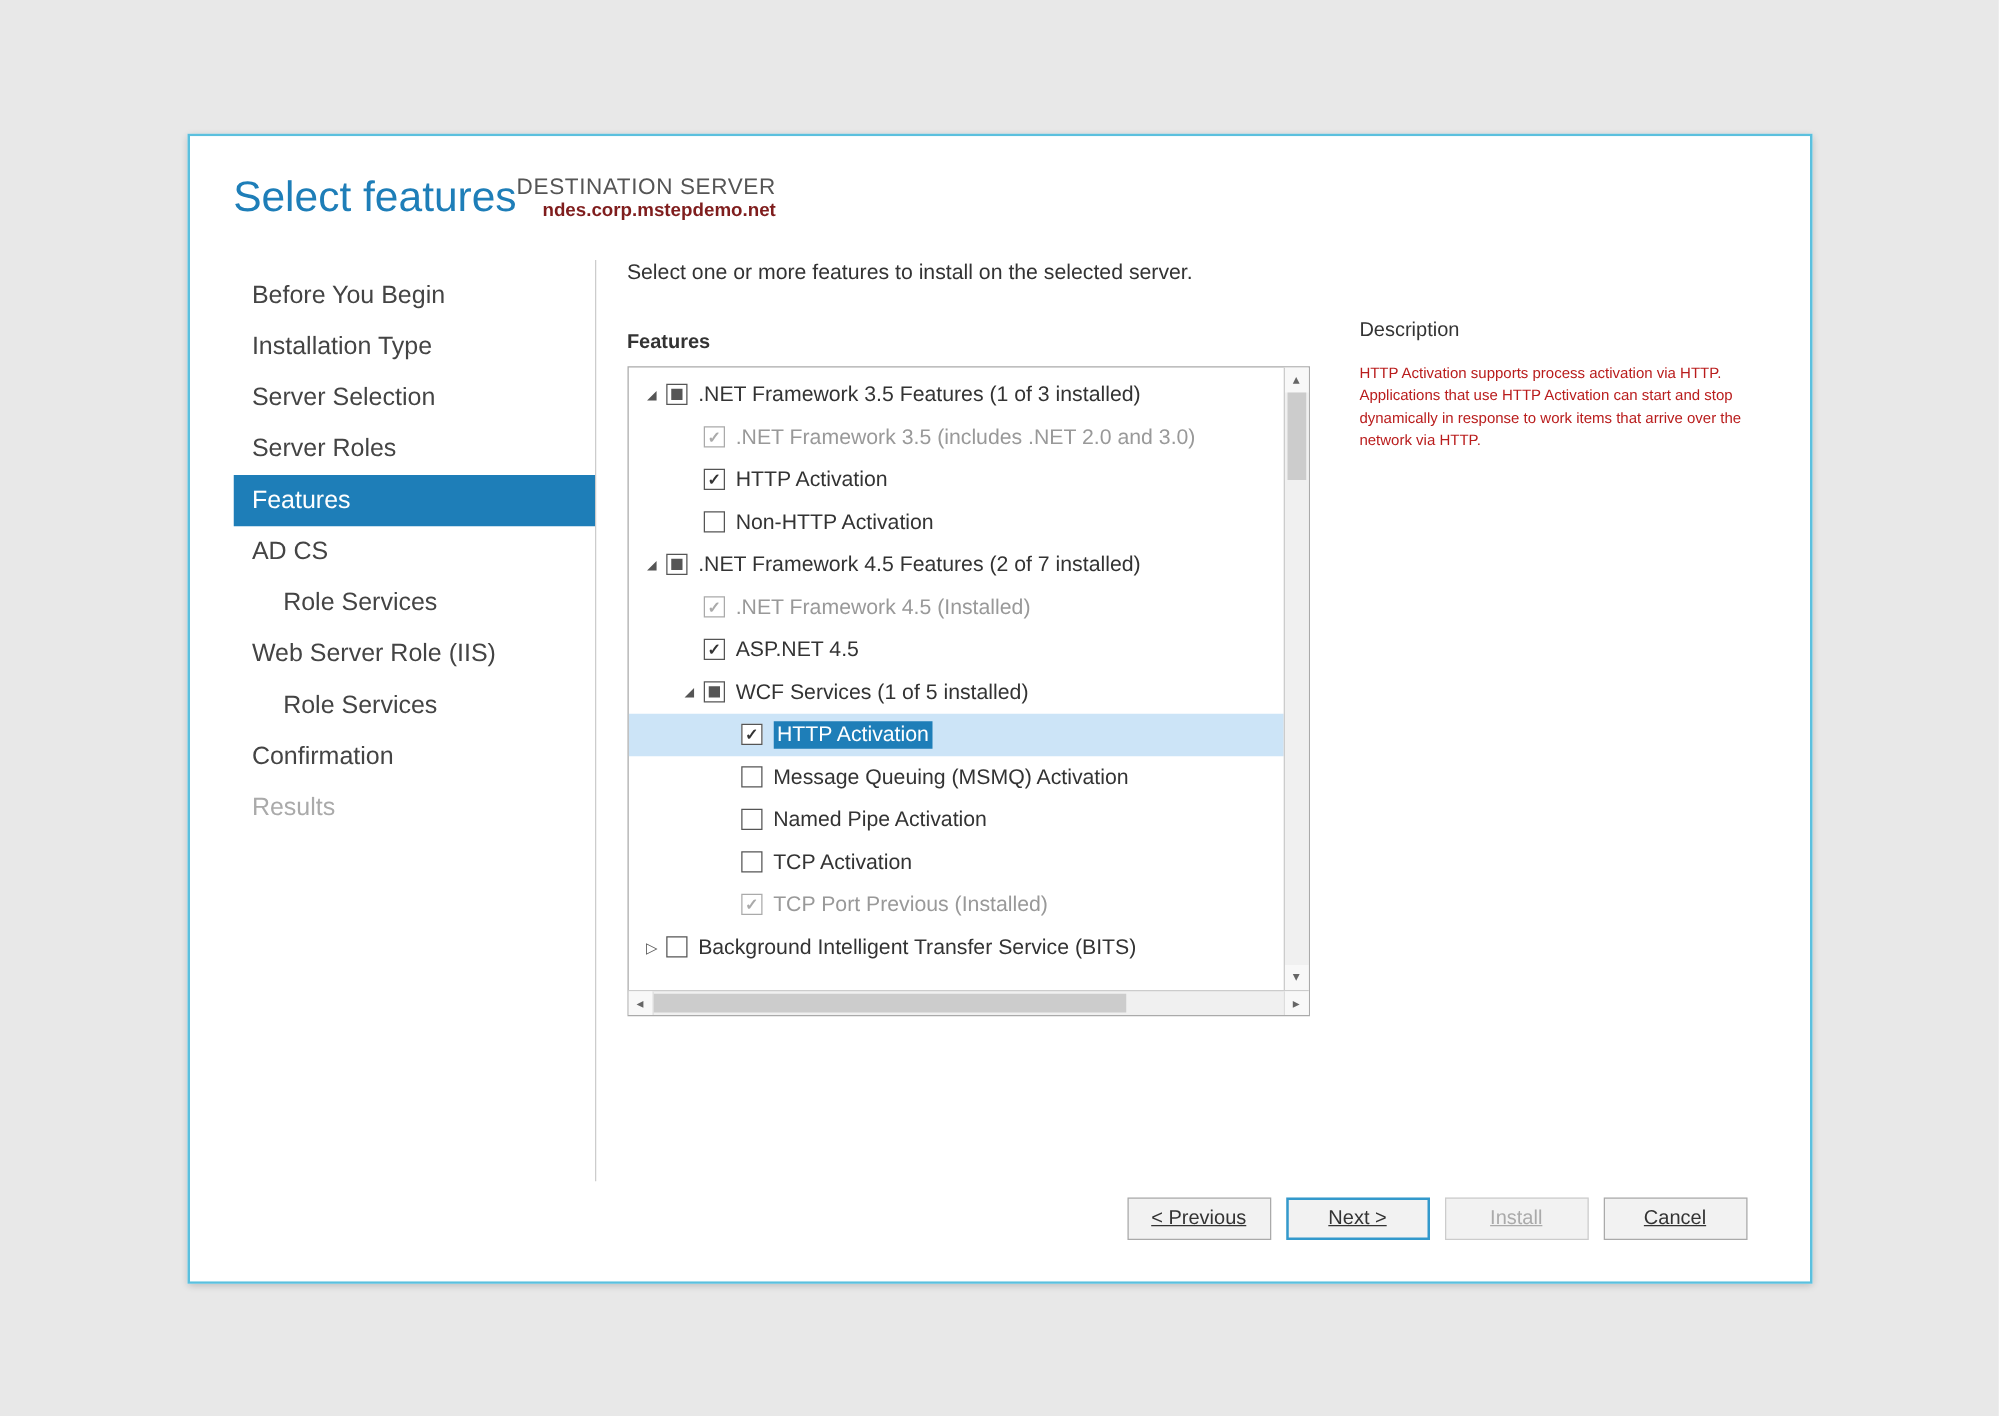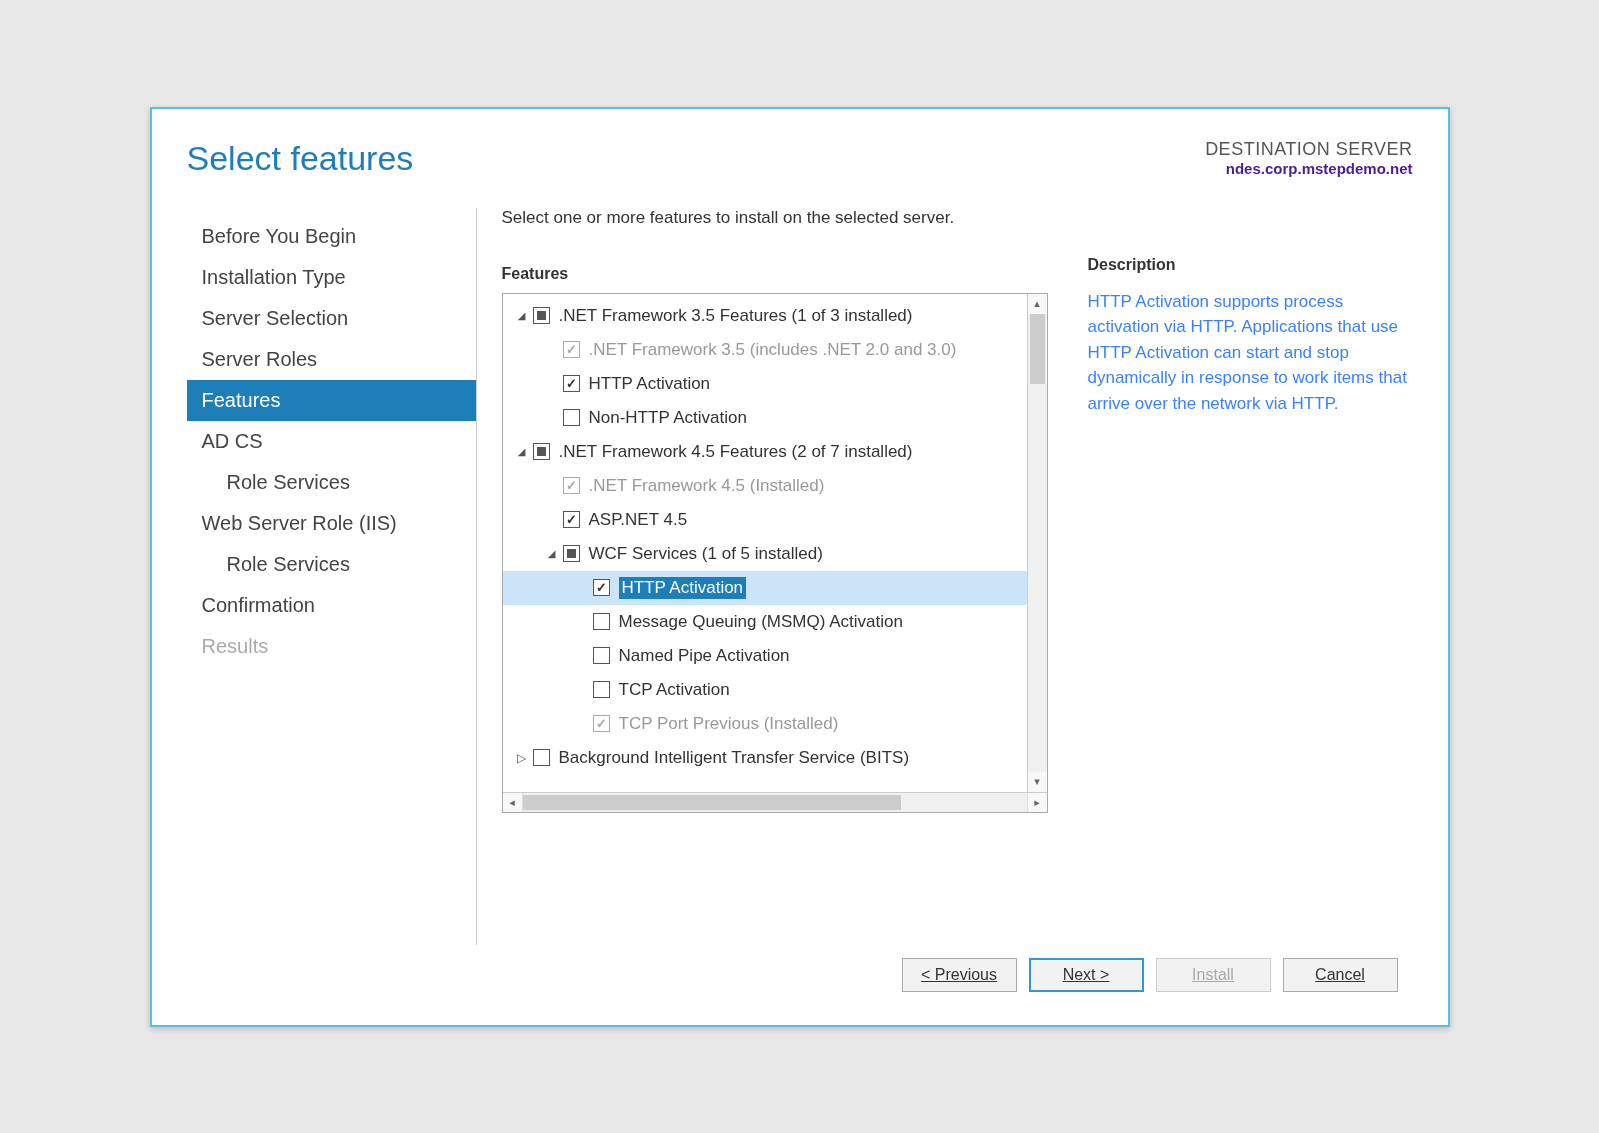--- a/index.html
+++ b/index.html
@@ -5,25 +5,25 @@
     * { box-sizing: border-box; margin: 0; padding: 0; font-family: "Segoe UI", Tahoma, sans-serif; }
     body { background: #e8e8e8; display: flex; justify-content: center; align-items: center; height: 1133px; width: 1599px; }
     .outer-window { width: 1300px; height: 920px; background: #fff; border: 2px solid #5bc0de; position: relative; display: flex; flex-direction: column; box-shadow: 0 2px 6px rgba(0,0,0,0.2); }
     .titlebar { height: 35px; background: #5bc0de; display: flex; align-items: center; justify-content: space-between; position: relative; }
     .titlebar-icon { width: 24px; height: 24px; margin-left: 8px; display: flex; align-items: center; justify-content: center; }
     .titlebar-title { position: absolute; left: 0; right: 0; text-align: center; color: #222; font-size: 18px; pointer-events: none; }
     .window-controls { display: flex; height: 100%; }
     .window-control { width: 45px; height: 30px; border: 1px solid #555; background: #5bc0de; display: flex; align-items: center; justify-content: center; font-weight: bold; font-size: 18px; cursor: pointer; position: relative; }
     .window-control.close { background: #cc4433; }
     .content { flex: 1; background: #fff; padding: 30px 35px 20px 35px; display: flex; flex-direction: column; }
-    .header-row { display: flex; justify-content: space-between; align-items: flex-start; margin-bottom: 30px; }
+    .header-row { display: flex; align-items: flex-start; margin-bottom: 30px; }
     .page-title { font-size: 34px; color: #1e7eb8; font-weight: 300; }
     .dest-block { text-align: right; color: #333; font-size: 14px; }
     .dest-label { font-size: 18px; color: #555; letter-spacing: 0.5px; }
-    .dest-server { font-weight: bold; font-size: 15px; color: #4c1d95; }
+    .dest-server { font-weight: bold; font-size: 15px; color: #7f1d1d; }
     .main { flex: 1; display: flex; }
     .sidebar { width: 290px; border-right: 1px solid #ccc; padding-top: 8px; }
     .sidebar-item { padding: 9px 0 9px 15px; font-size: 20px; color: #444; cursor: pointer; }
     .sidebar-item.sub { padding-left: 40px; }
     .sidebar-item.active { background: #1e7eb8; color: #fff; }
     .sidebar-item.disabled { color: #aaa; cursor: default; }
     .center { flex: 1; padding: 0 25px; display: flex; flex-direction: column; }
     .intro { font-size: 17px; color: #333; margin-bottom: 37px; }
     .features-label { font-weight: bold; font-size: 16px; color: #333; margin-bottom: 10px; }
     .tree-container { border: 1px solid #aaa; height: 520px; position: relative; display: flex; flex-direction: column; }
@@ -45,22 +45,22 @@
     .expander.blank { visibility: hidden; }
     .indent { display: inline-block; }
     .checkbox-cell { width: 22px; display: flex; align-items: center; justify-content: center; margin-right: 6px; }
     .chk { width: 17px; height: 17px; border: 1.5px solid #555; background: #fff; display: flex; align-items: center; justify-content: center; font-size: 13px; line-height: 1; cursor: pointer; }
     .chk.partial .mark { width: 9px; height: 9px; background: #555; }
     .chk.checked::after { content: "✓"; color: #333; font-weight: bold; }
     .chk.disabled { border-color: #aaa; cursor: default; }
     .chk.disabled.checked::after { color: #aaa; }
     .label { }
     .right-panel { width: 340px; padding-left: 15px; }
-    .right-panel .desc-label { font-weight: bold; font-size: 16px; color: #333; margin-bottom: 15px; margin-top: 48px; }
-    .right-panel .desc-text { font-size: 17px; color: #3b82f6; line-height: 1.5; }
+    .right-panel .desc-label { font-weight: normal; font-size: 16px; color: #333; margin-bottom: 15px; margin-top: 48px; }
+    .right-panel .desc-text { font-size: 12px; color: #b91c1c; line-height: 1.5; }
     .footer { height: 60px; display: flex; justify-content: flex-end; align-items: center; gap: 12px; padding-right: 15px; border-top: 1px solid transparent; }
     .btn { width: 115px; height: 34px; border: 1px solid #aaa; background: #f2f2f2; font-size: 16px; color: #333; cursor: pointer; text-decoration: underline; }
     .btn.default { border: 2px solid #3399cc; }
     .btn.disabled { color: #aaa; border-color: #ccc; cursor: default; }
   </style>
 </head>
 <body>
 
 <div class="outer-window">
 

